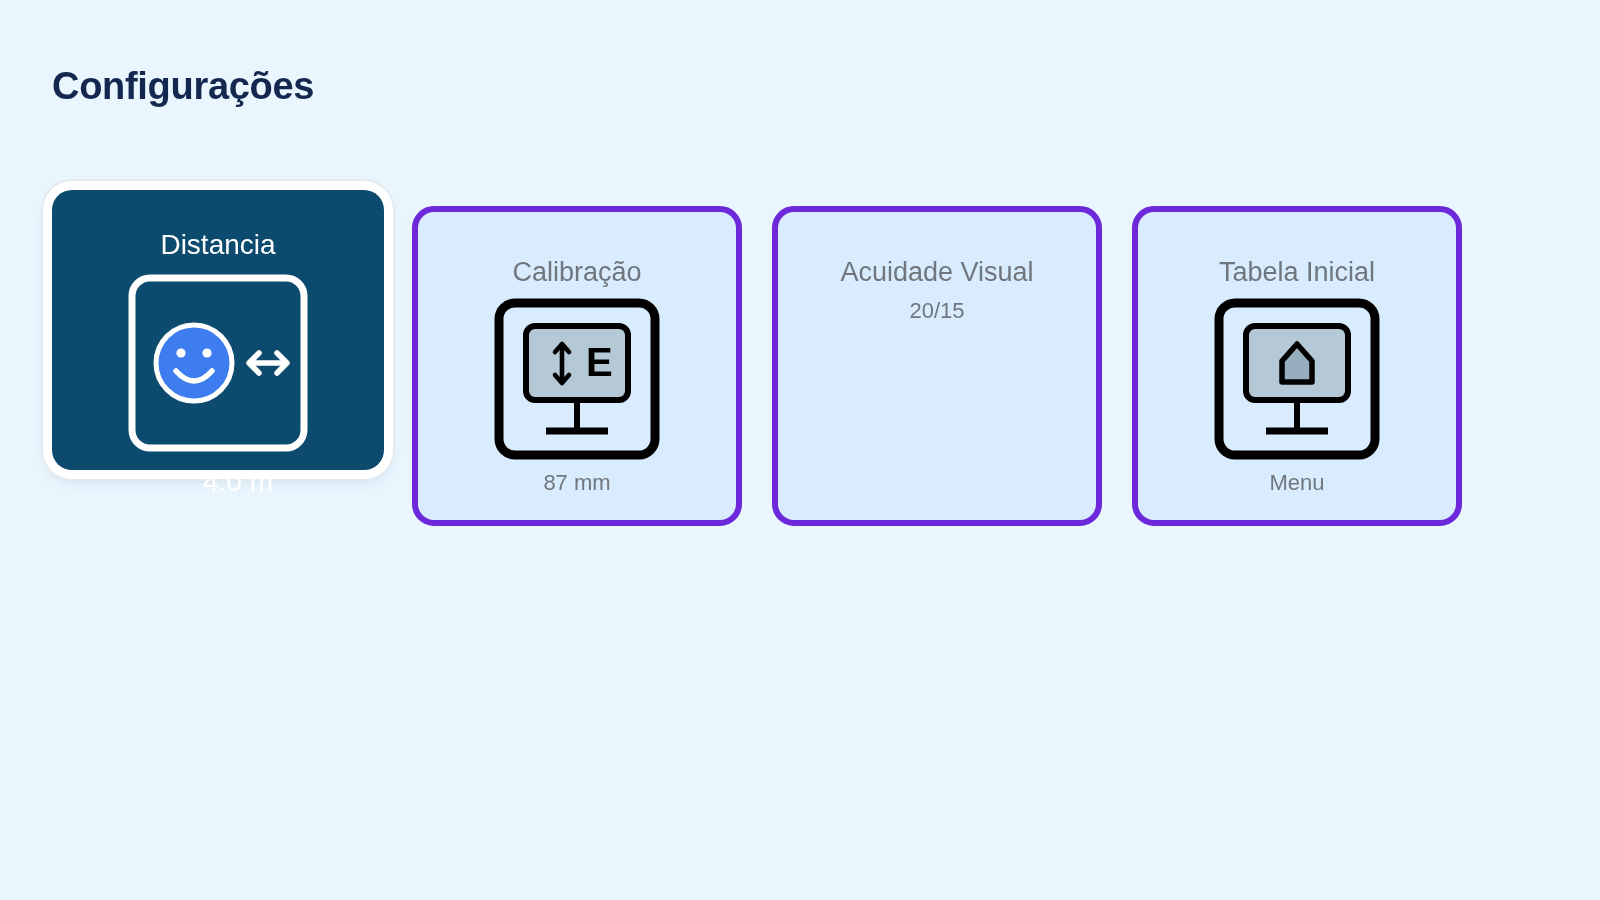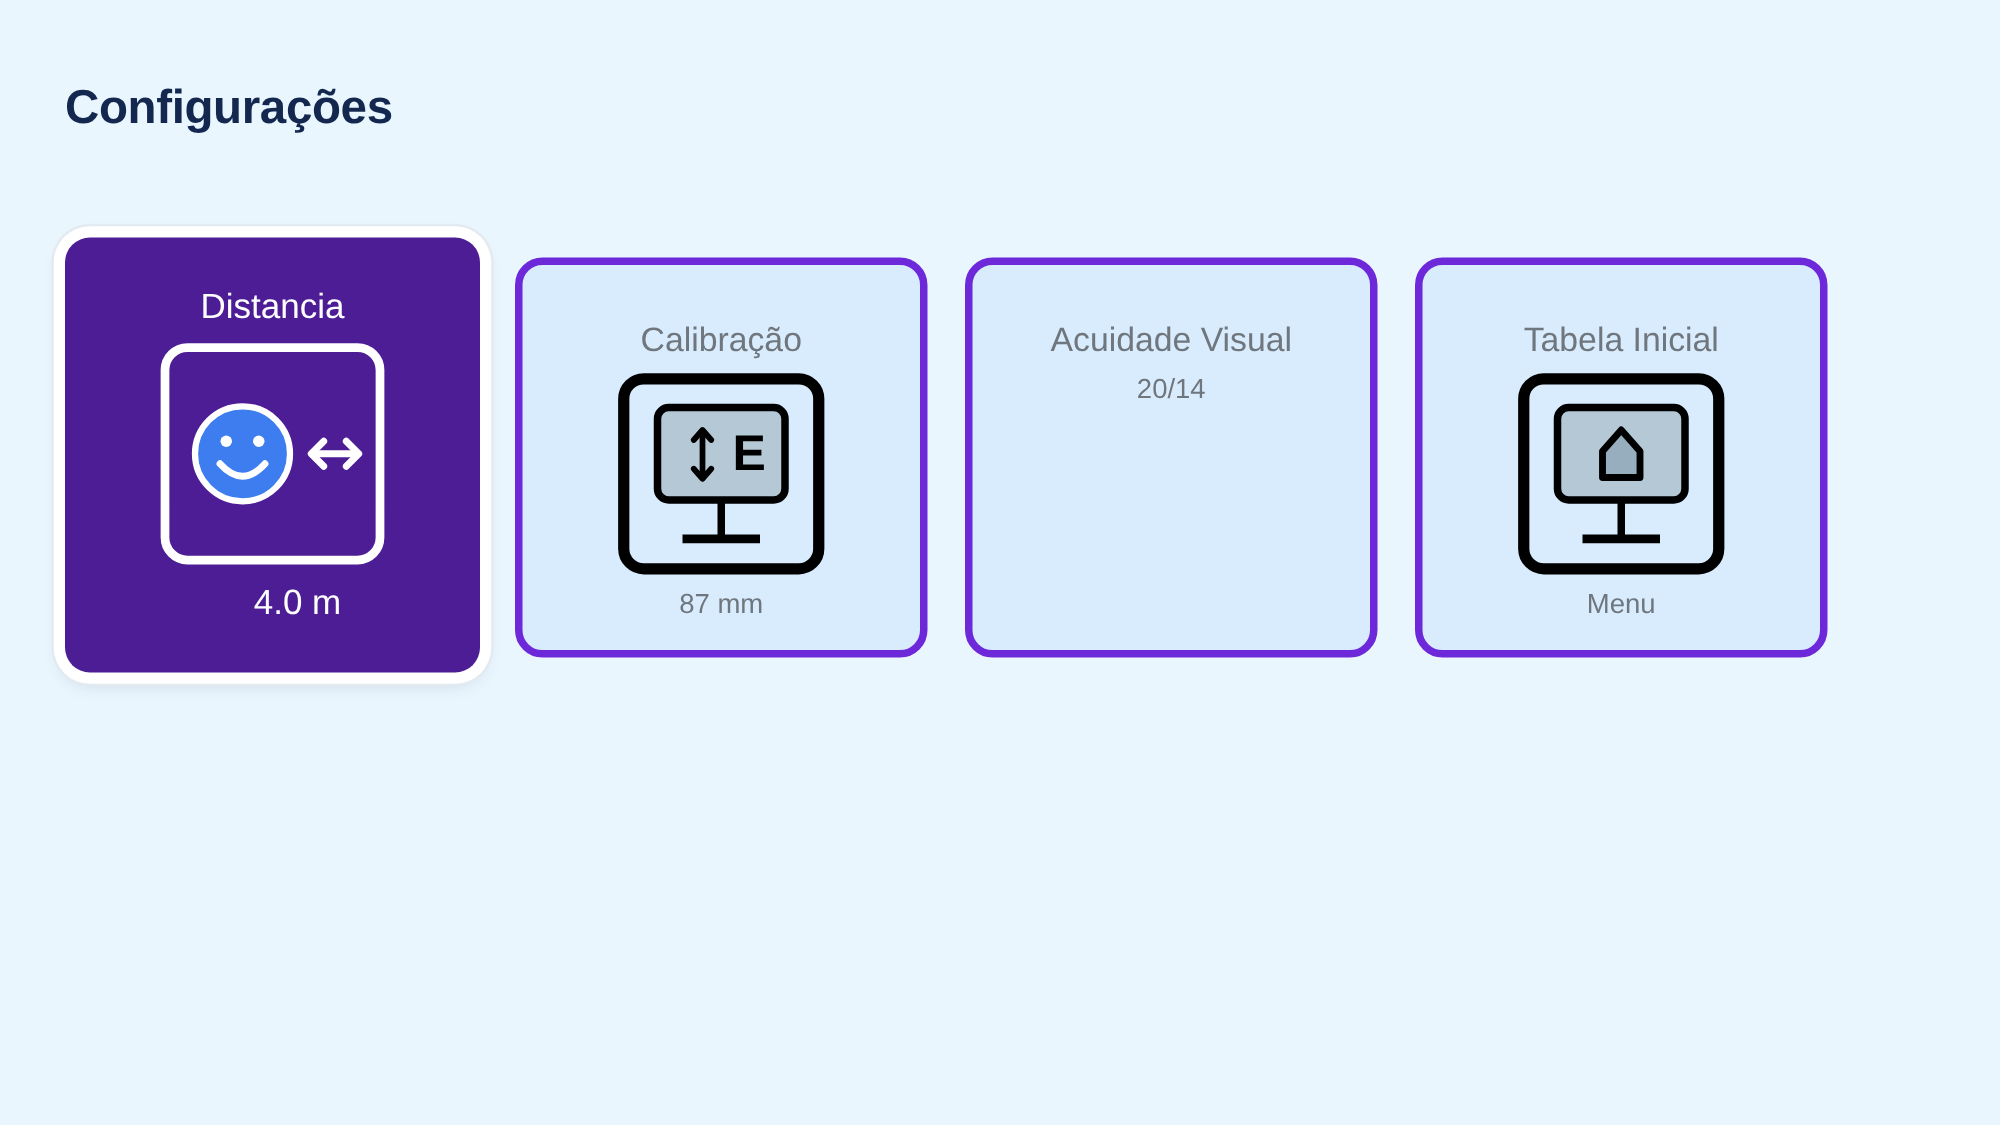--- a/index.html
+++ b/index.html
@@ -54,24 +54,24 @@
     align-items: center;
     padding-top: 44px;
     margin-right: 30px;
   }
 
   .card:last-child { margin-right: 13px; }
 
   
   .card.selected {
     width: 332px;
-    height: 348px;
+    height: 280px;
     margin-top: -16px;
     margin-right: 28px;
-    background: #4c1d95;
+    background: #0c4a6e;
     border: none;
     border-radius: 20px;
     padding-top: 38px;
     box-shadow:
       0 0 0 9px #ffffff,
       0 0 0 11px #e3eaf0,
       0 6px 16px rgba(30, 60, 100, 0.28);
   }
 
   .card-label {
@@ -160,21 +160,21 @@
         </svg>
       </div>
 
       <div class="card-value">87 mm</div>
     </div>
 
     <div class="card">
       <div class="card-label">Acuidade Visual</div>
 
 
-      <div class="card-value">20/14</div>
+      <div class="card-value">20/15</div>
     </div>
 
     <div class="card">
       <div class="card-label">Tabela Inicial</div>
 
       <div class="card-icon">
         <svg width="166" height="162" viewBox="0 0 166 162" aria-hidden="true">
           <rect x="5" y="5" width="156" height="152" rx="16" ry="16" fill="none" stroke="#000000" stroke-width="9"></rect>
           <rect x="32" y="28" width="102" height="74" rx="9" ry="9" fill="#b4c8d6" stroke="#000000" stroke-width="6"></rect>
           <line x1="83" y1="102" x2="83" y2="132" stroke="#000000" stroke-width="6"></line>

